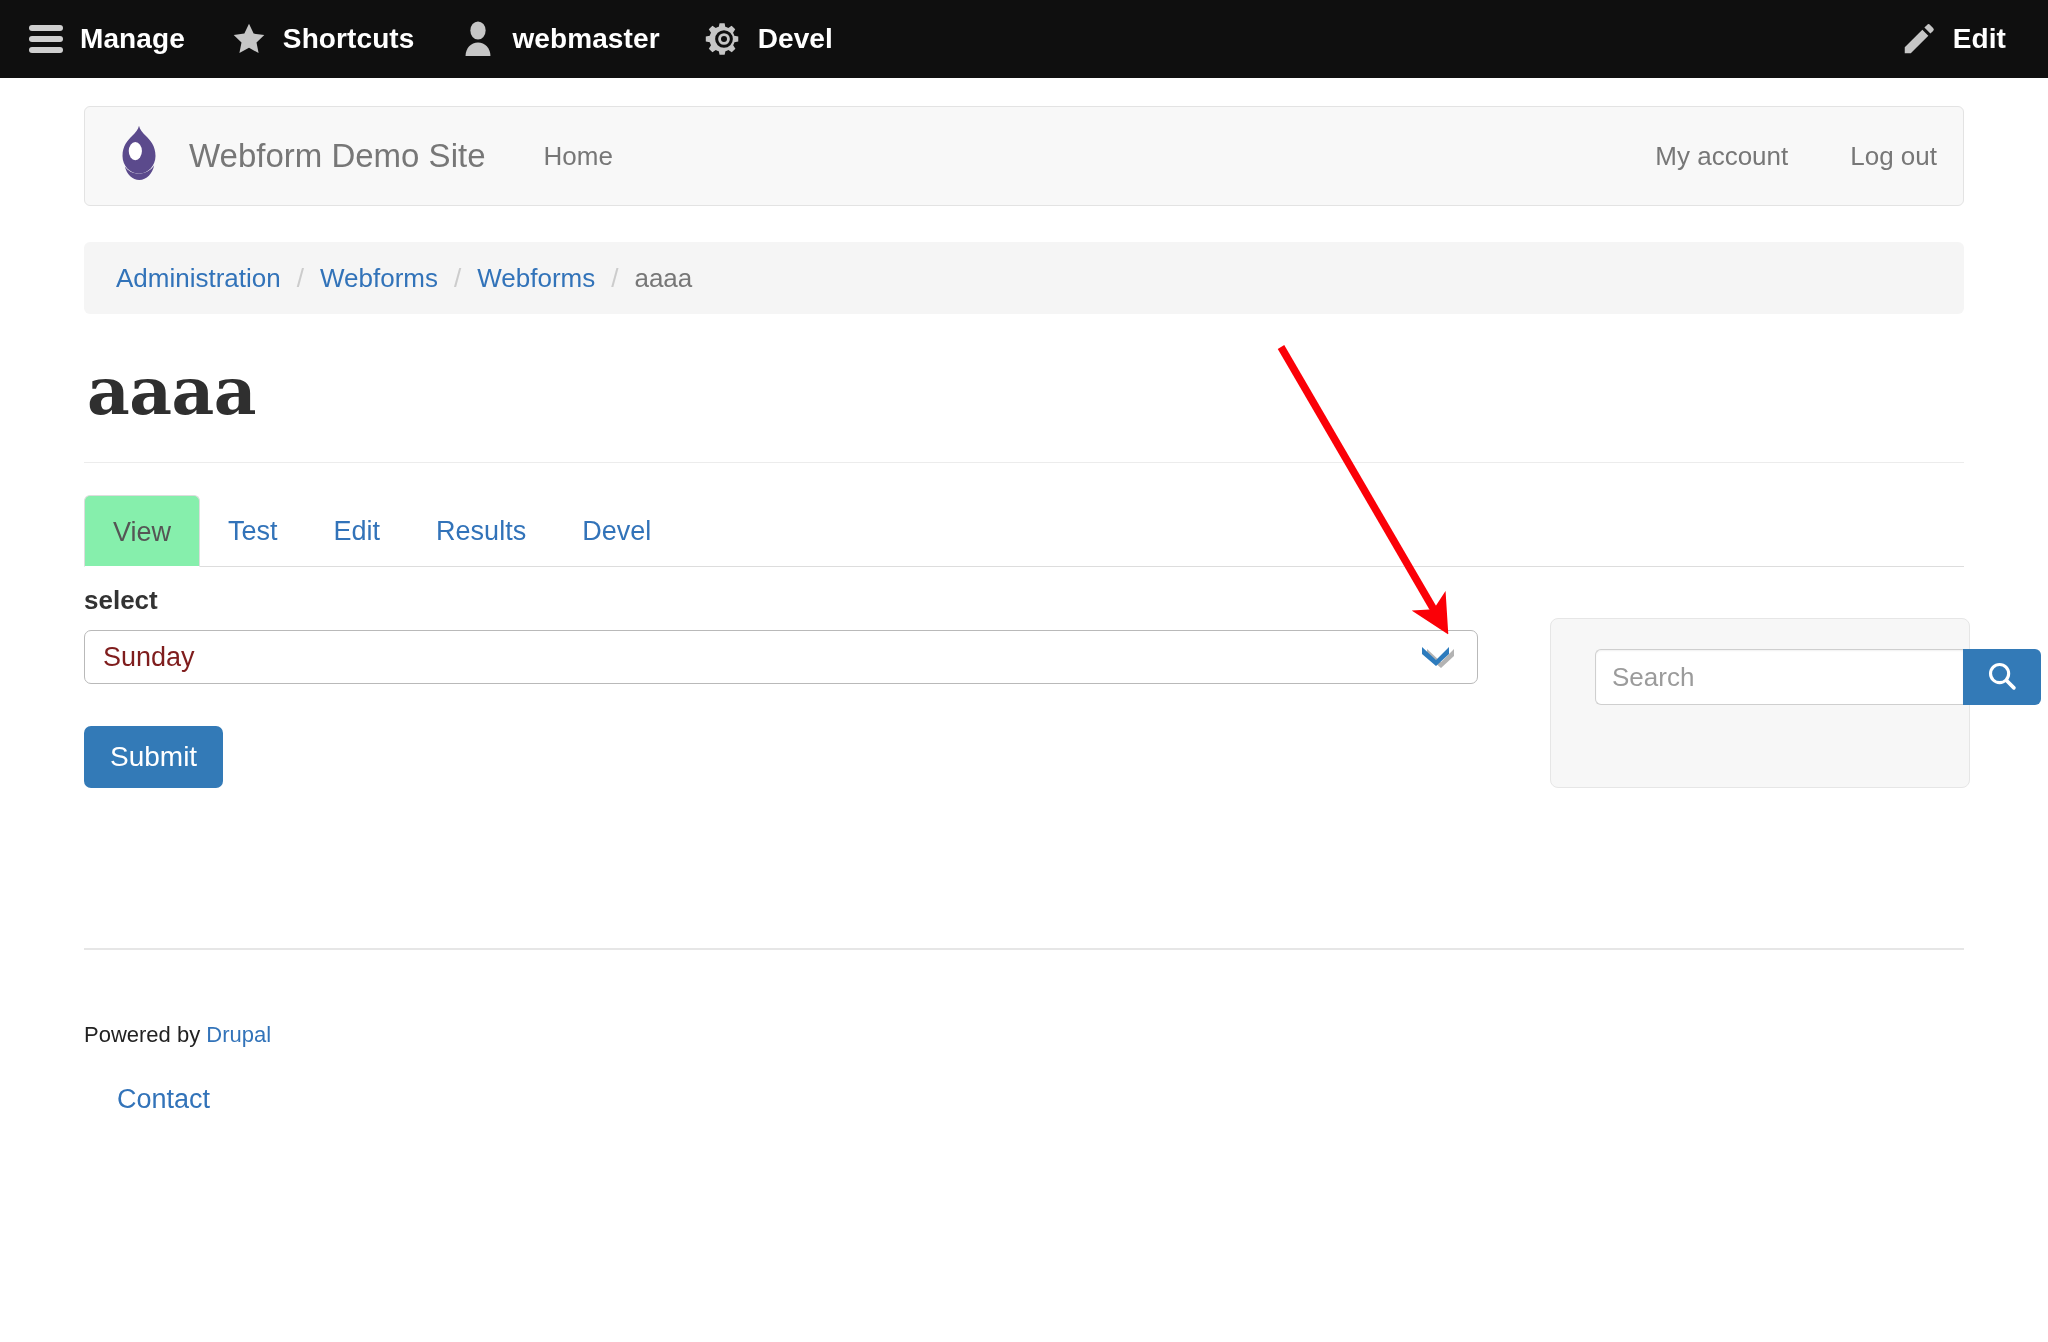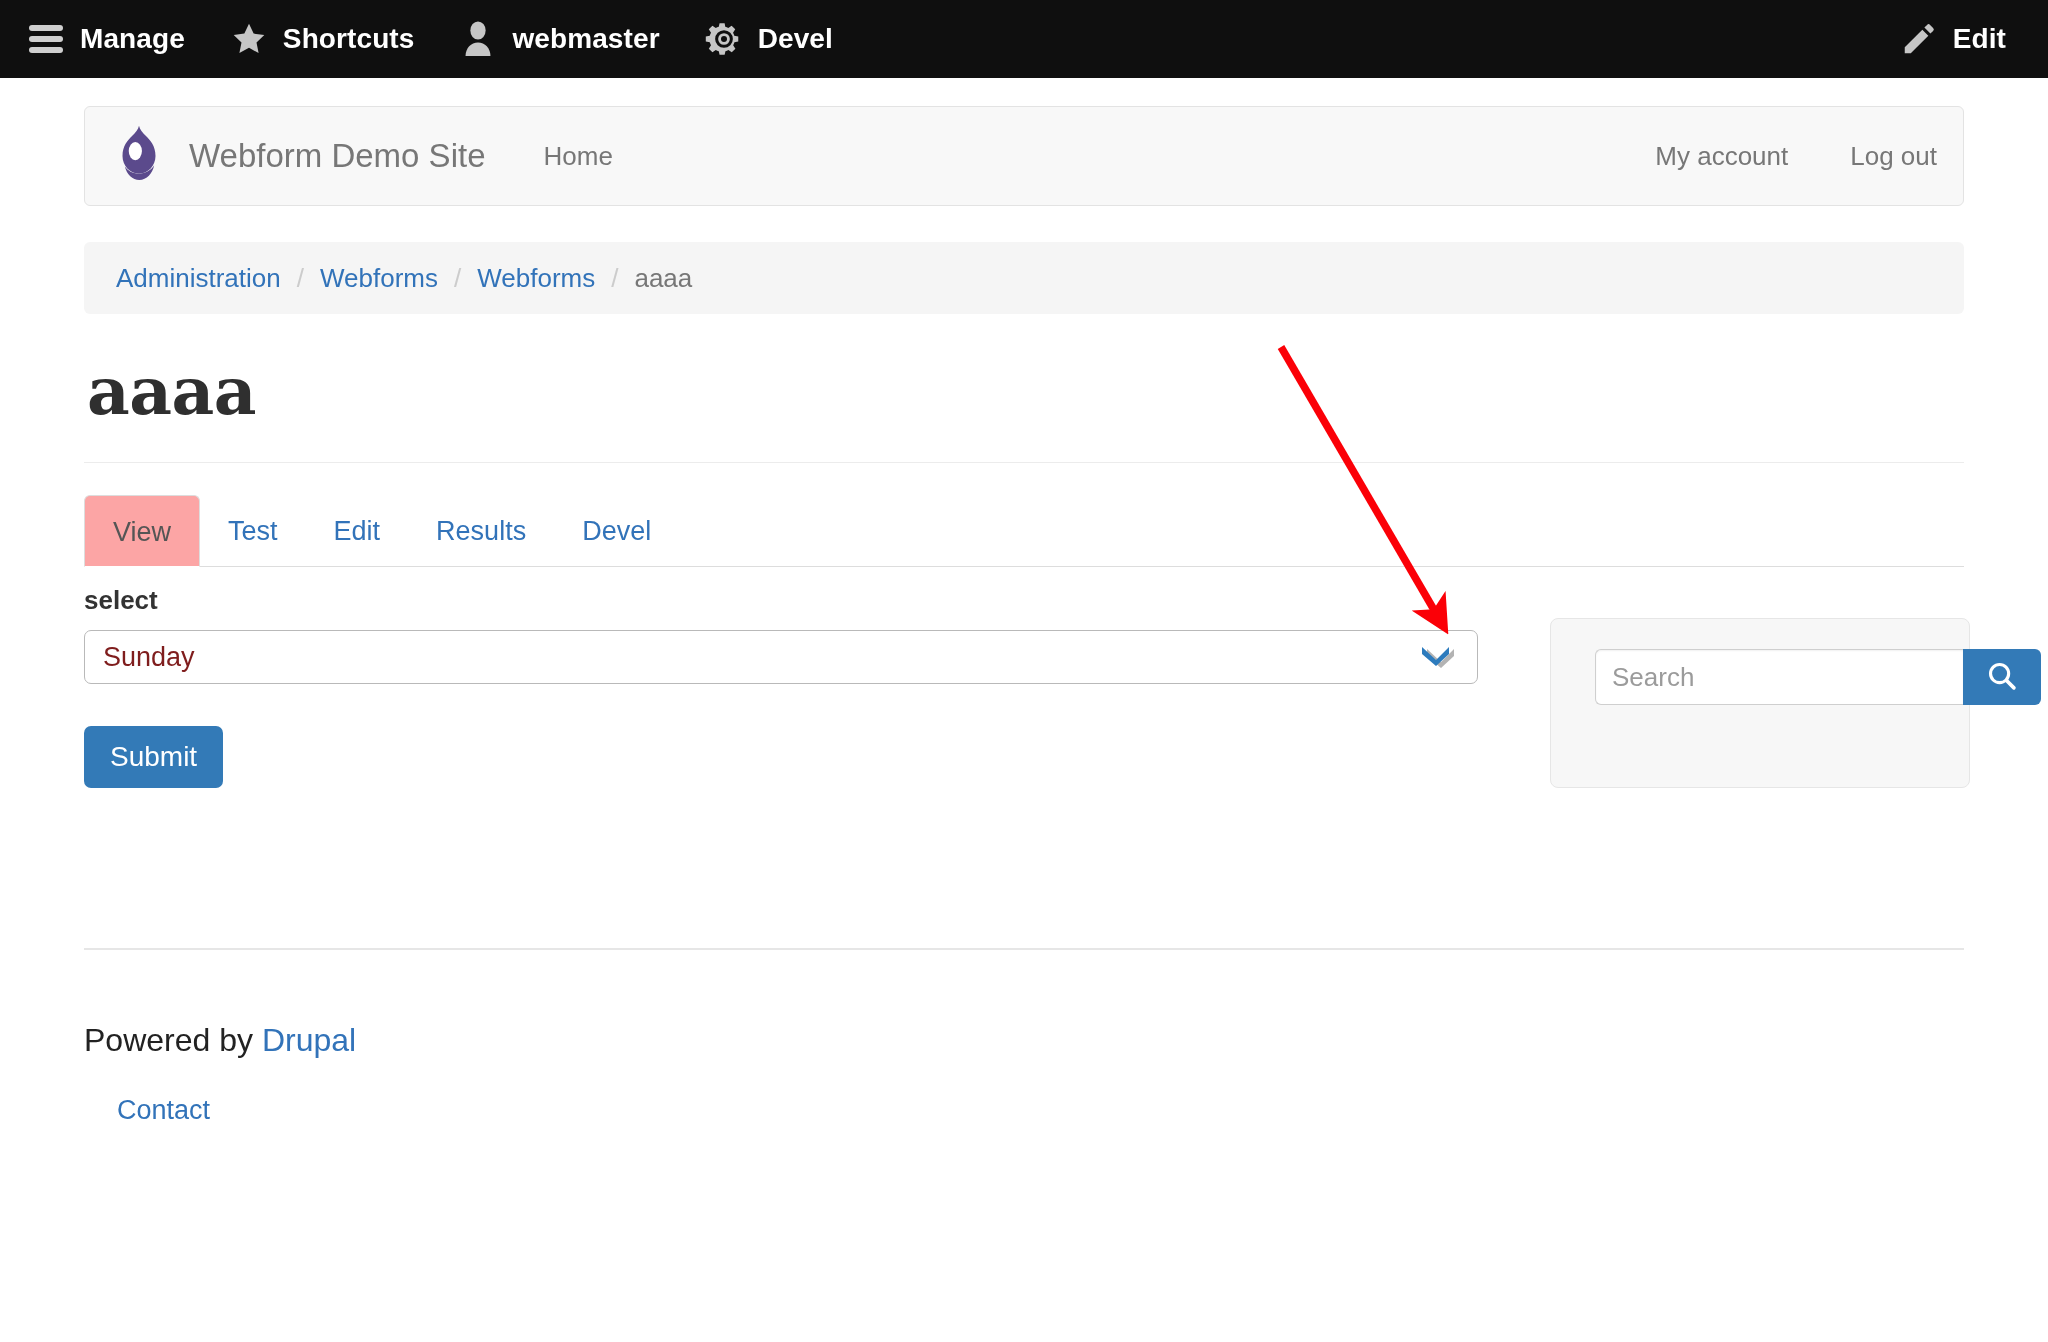--- a/index.html
+++ b/index.html
@@ -192,21 +192,21 @@
     padding: 0 28px;
     height: 72px;
     line-height: 72px;
     color: #3273b9;
     cursor: pointer;
     box-sizing: border-box;
     white-space: nowrap;
   }
   .tab.active {
     color: #555555;
-    background: #fca5a5;
+    background: #86efac;
     border: 1px solid #dddddd;
     border-bottom: 1px solid #ffffff;
     border-radius: 6px 6px 0 0;
     position: relative;
     z-index: 3;
   }
   .tabs-line {
     position: absolute;
     left: 0;
     right: 0;
@@ -317,21 +317,21 @@
   
   .footer-rule {
     margin-top: 160px;
     border-bottom: 2px solid #e6e6e6;
     width: 100%;
   }
   .footer {
     margin-top: 72px;
   }
   .powered {
-    font-size: 32px;
+    font-size: 22px;
     color: #222222;
   }
   .powered a, .footer-link {
     color: #3273b9;
     cursor: pointer;
     text-decoration: none;
   }
   .footer-link {
     display: inline-block;
     font-size: 27px;

